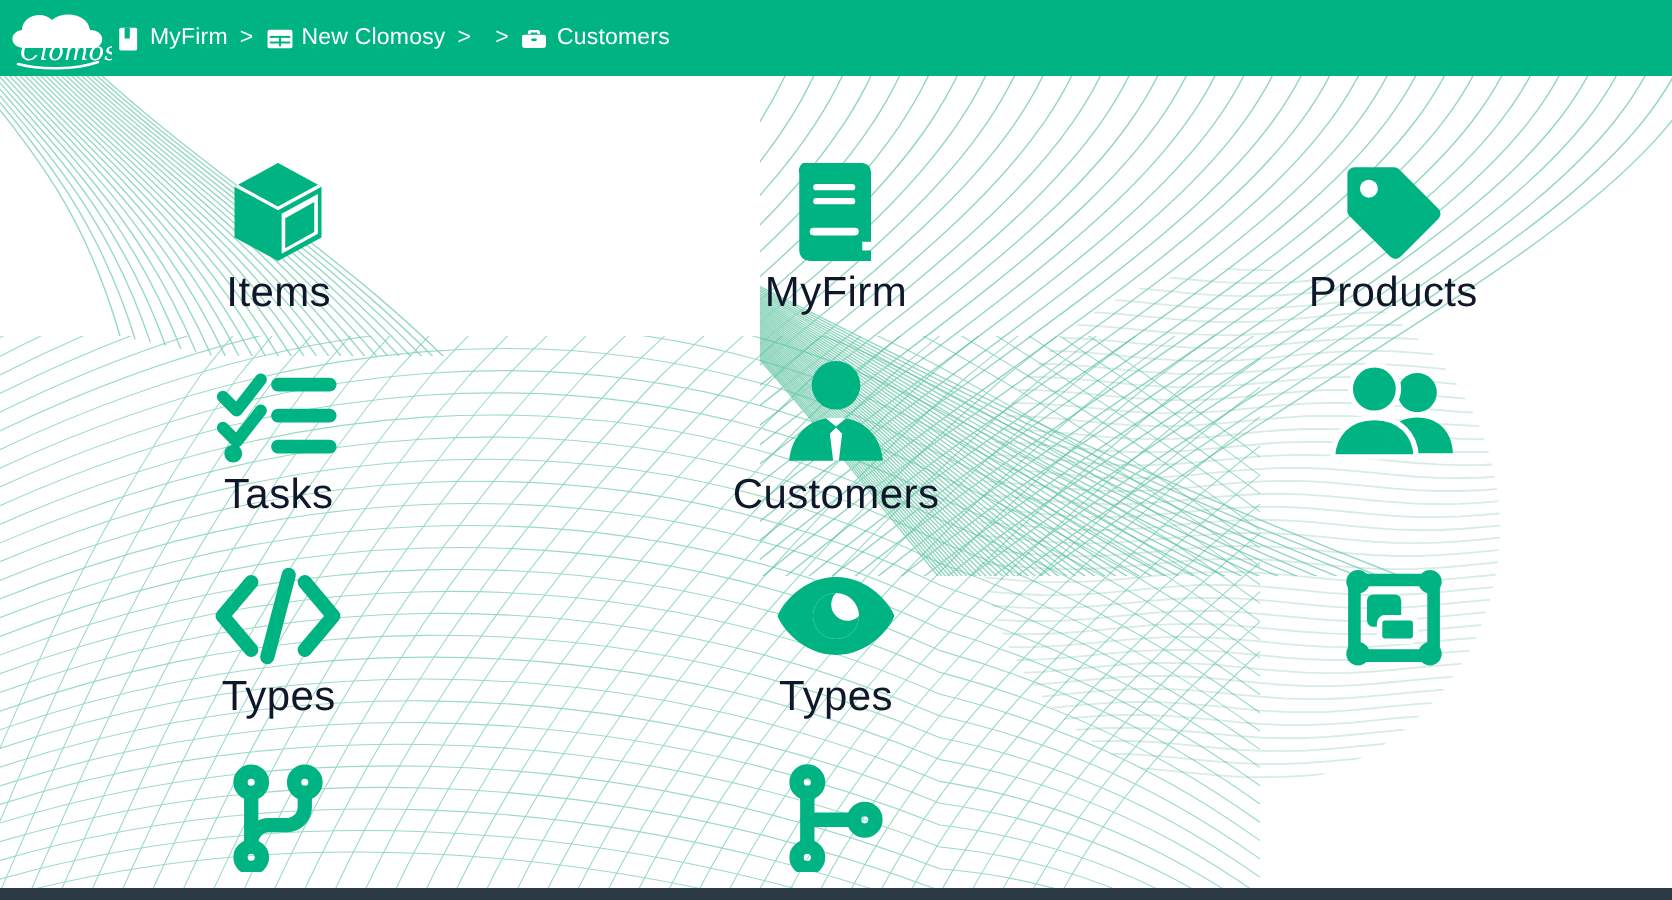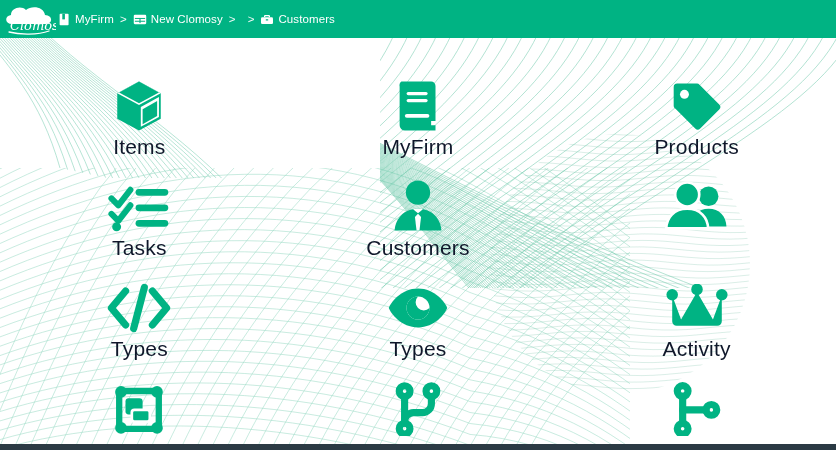--- a/index.html
+++ b/index.html
@@ -538,31 +538,20 @@
       <span class="tile-icon">
         <svg width="62" height="46" viewBox="0 0 70 52" fill="#00b383">
           <path d="M35 4 C54 4 66 20 68 26 C66 32 54 48 35 48 C16 48 4 32 2 26 C4 20 16 4 35 4 Z"></path>
           <circle cx="35" cy="26" r="13" fill="#ffffff"></circle>
           <path d="M35 13 a13 13 0 1 0 13 13 a9 9 0 0 1-13-13 Z" fill="#00b383"></path>
         </svg>
       </span>
       <span class="tile-label">Types</span>
     </div>
 
-    <div class="tile">
-      <span class="tile-icon">
-        <svg width="62" height="48" viewBox="0 0 70 54" fill="#00b383">
-          <circle cx="7" cy="12" r="6.5"></circle>
-          <circle cx="35" cy="6" r="6.5"></circle>
-          <circle cx="63" cy="12" r="6.5"></circle>
-          <path d="M7 13 L17 40 L35 9 L53 40 L63 13 L63 42 a5 5 0 0 1-5 5 H12 a5 5 0 0 1-5-5 Z"></path>
-        </svg>
-      </span>
-      <span class="tile-label">Activity</span>
-    </div>
 
     <div class="tile">
       <span class="tile-icon">
         <svg width="56" height="54" viewBox="0 0 62 60" fill="#00b383">
           <rect x="9" y="10" width="44" height="42" rx="4" fill="none" stroke="#00b383" stroke-width="7"></rect>
           <circle cx="11" cy="11" r="6.5"></circle>
             <circle cx="51" cy="11" r="6.5"></circle>
           <circle cx="11" cy="51" r="6.5"></circle>
             <circle cx="51" cy="51" r="6.5"></circle>
           <rect x="16" y="18" width="19" height="18" rx="3.5"></rect>

